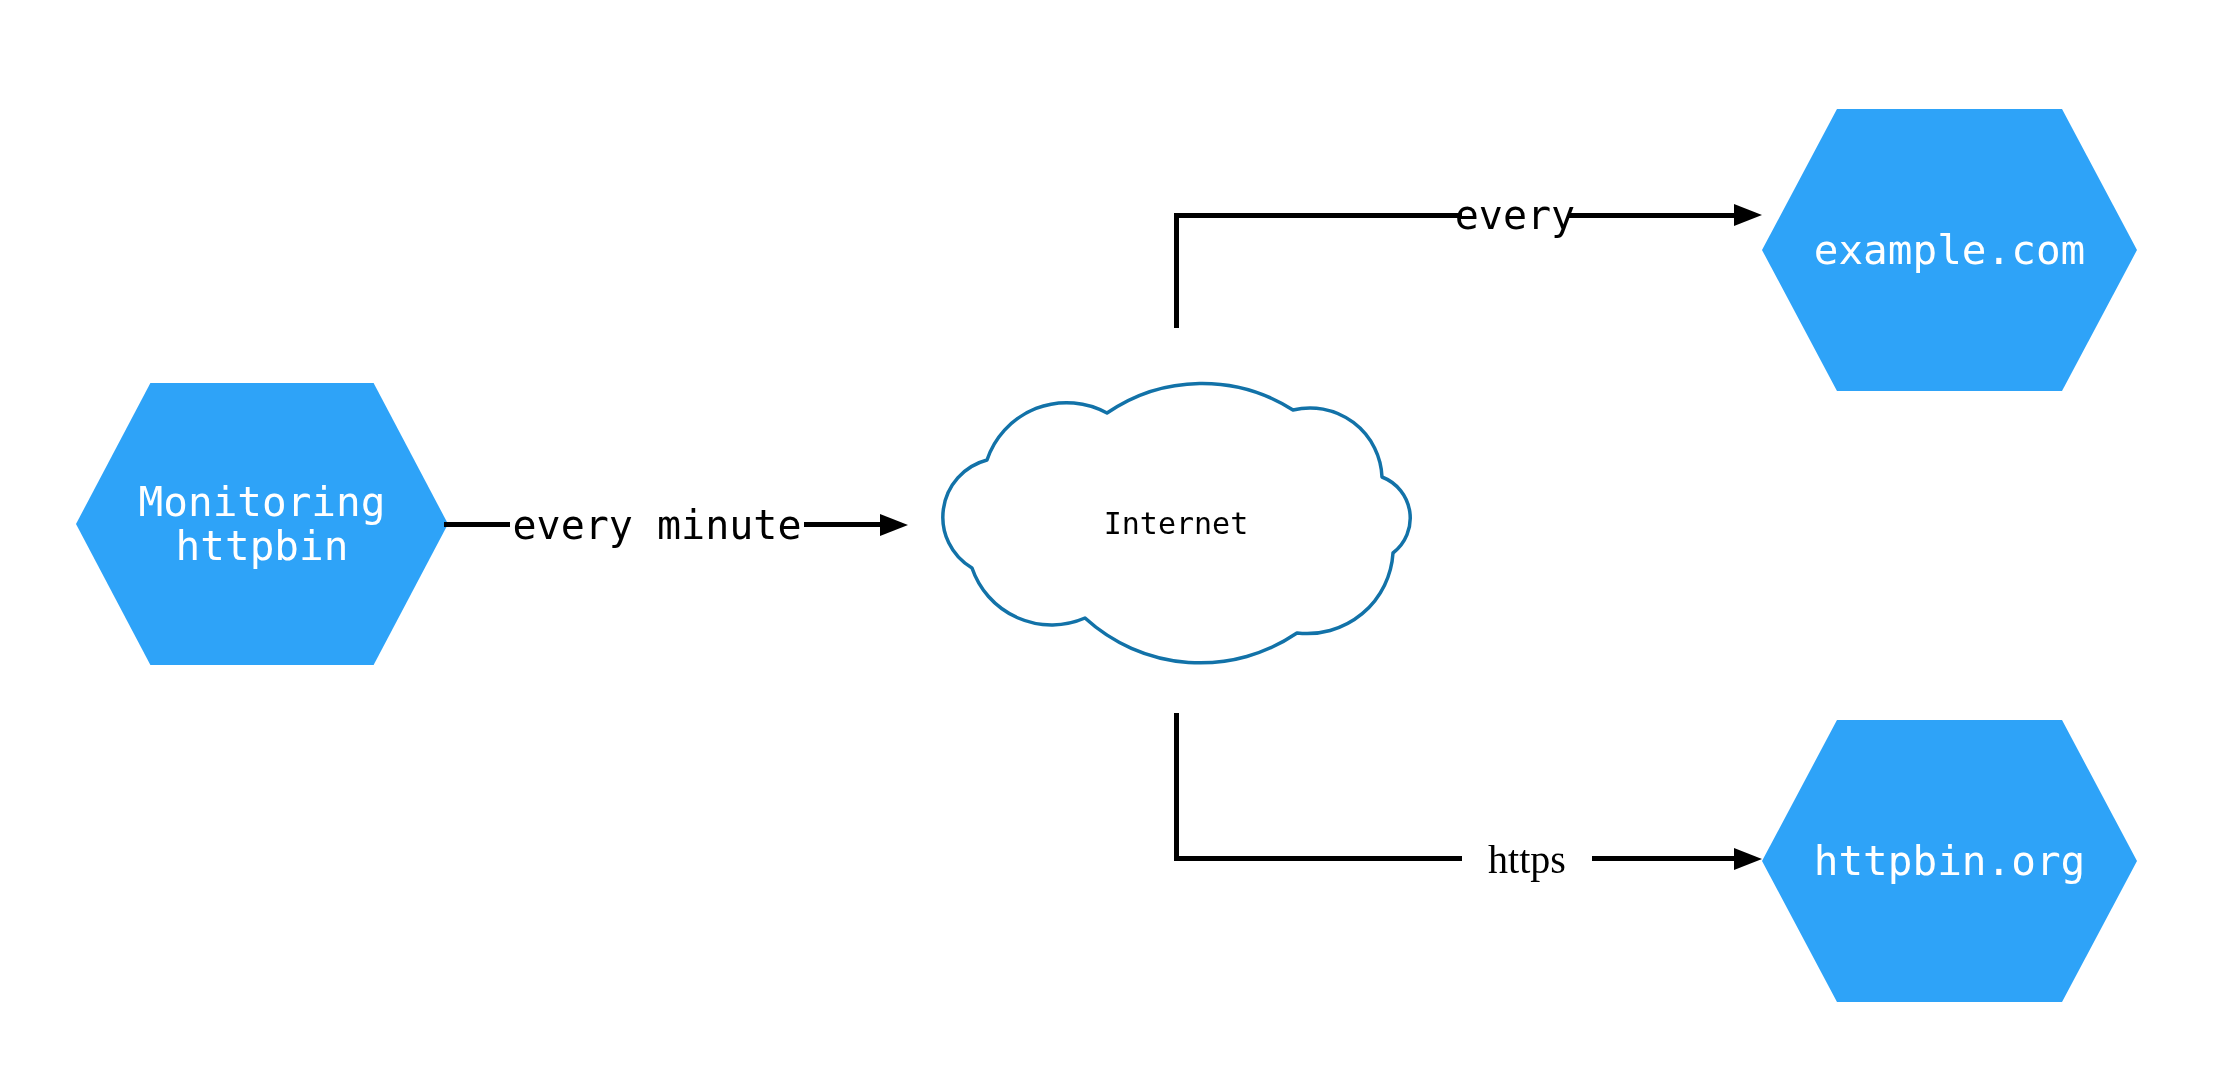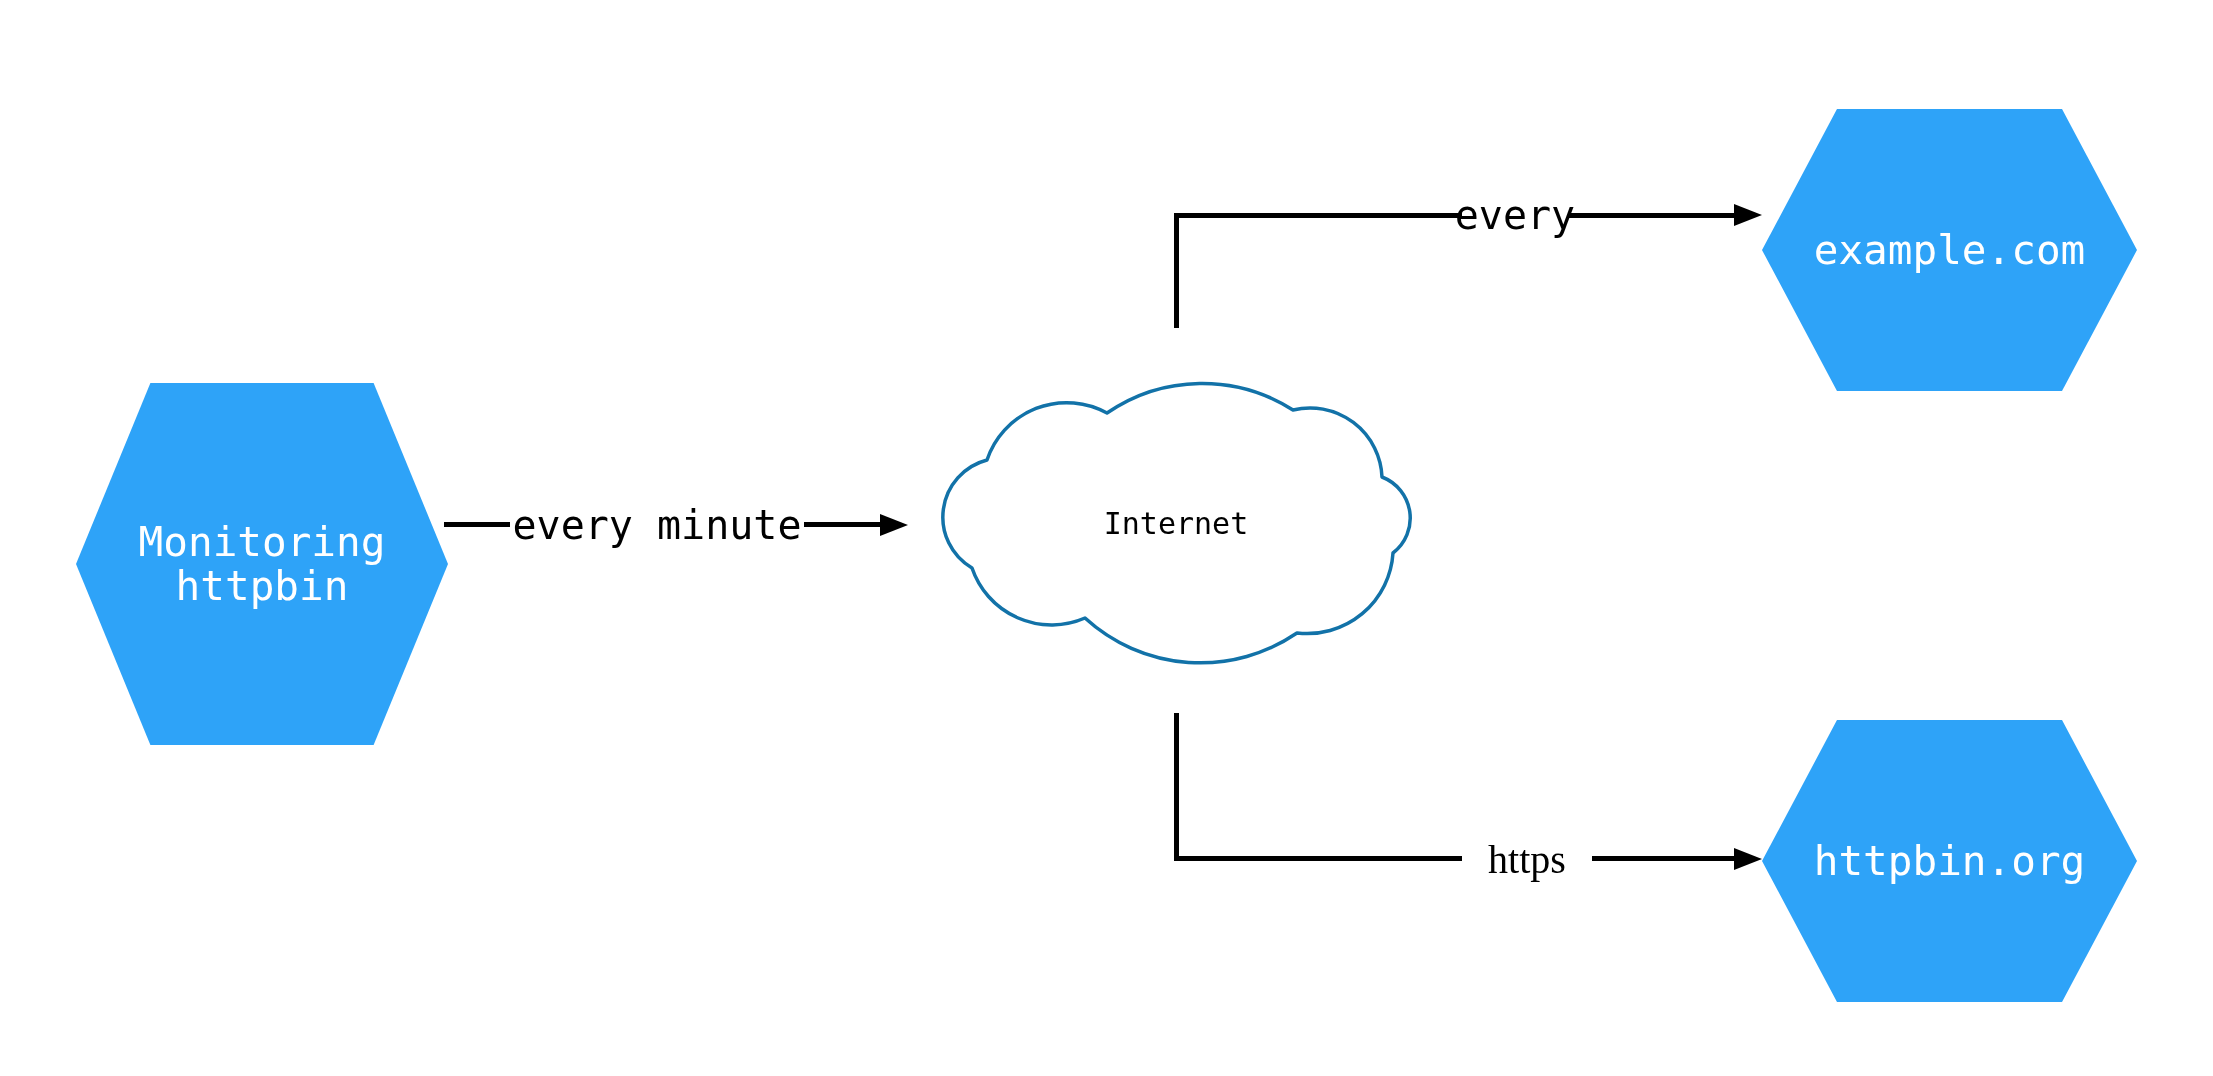--- a/index.html
+++ b/index.html
@@ -54,21 +54,21 @@
     stroke: var(--cloud-stroke, #1272A8);
     stroke-width: 3.5px;
     stroke-linejoin: round;
   }
 </style>
 </head>
 <body>
 
 <div class="canvas">
 
-  <div class="hex" style="left:76px; top:383px; width:372px; height:362px;">
+  <div class="hex" style="left:76px; top:383px; width:372px; height:282px;">
     <span>Monitoring</span>
     <span>httpbin</span>
   </div>
 
   <svg class="cloud-svg" style="left:938px; top:378px;" width="478" height="290" viewBox="0 0 478 290">
     <path class="cloud-path" d="M 34,190
          A 59 59 0 0 1 49,82
          A 84 84 0 0 1 169,35
          A 168 168 0 0 1 355,32
          A 72 72 0 0 1 444,99

